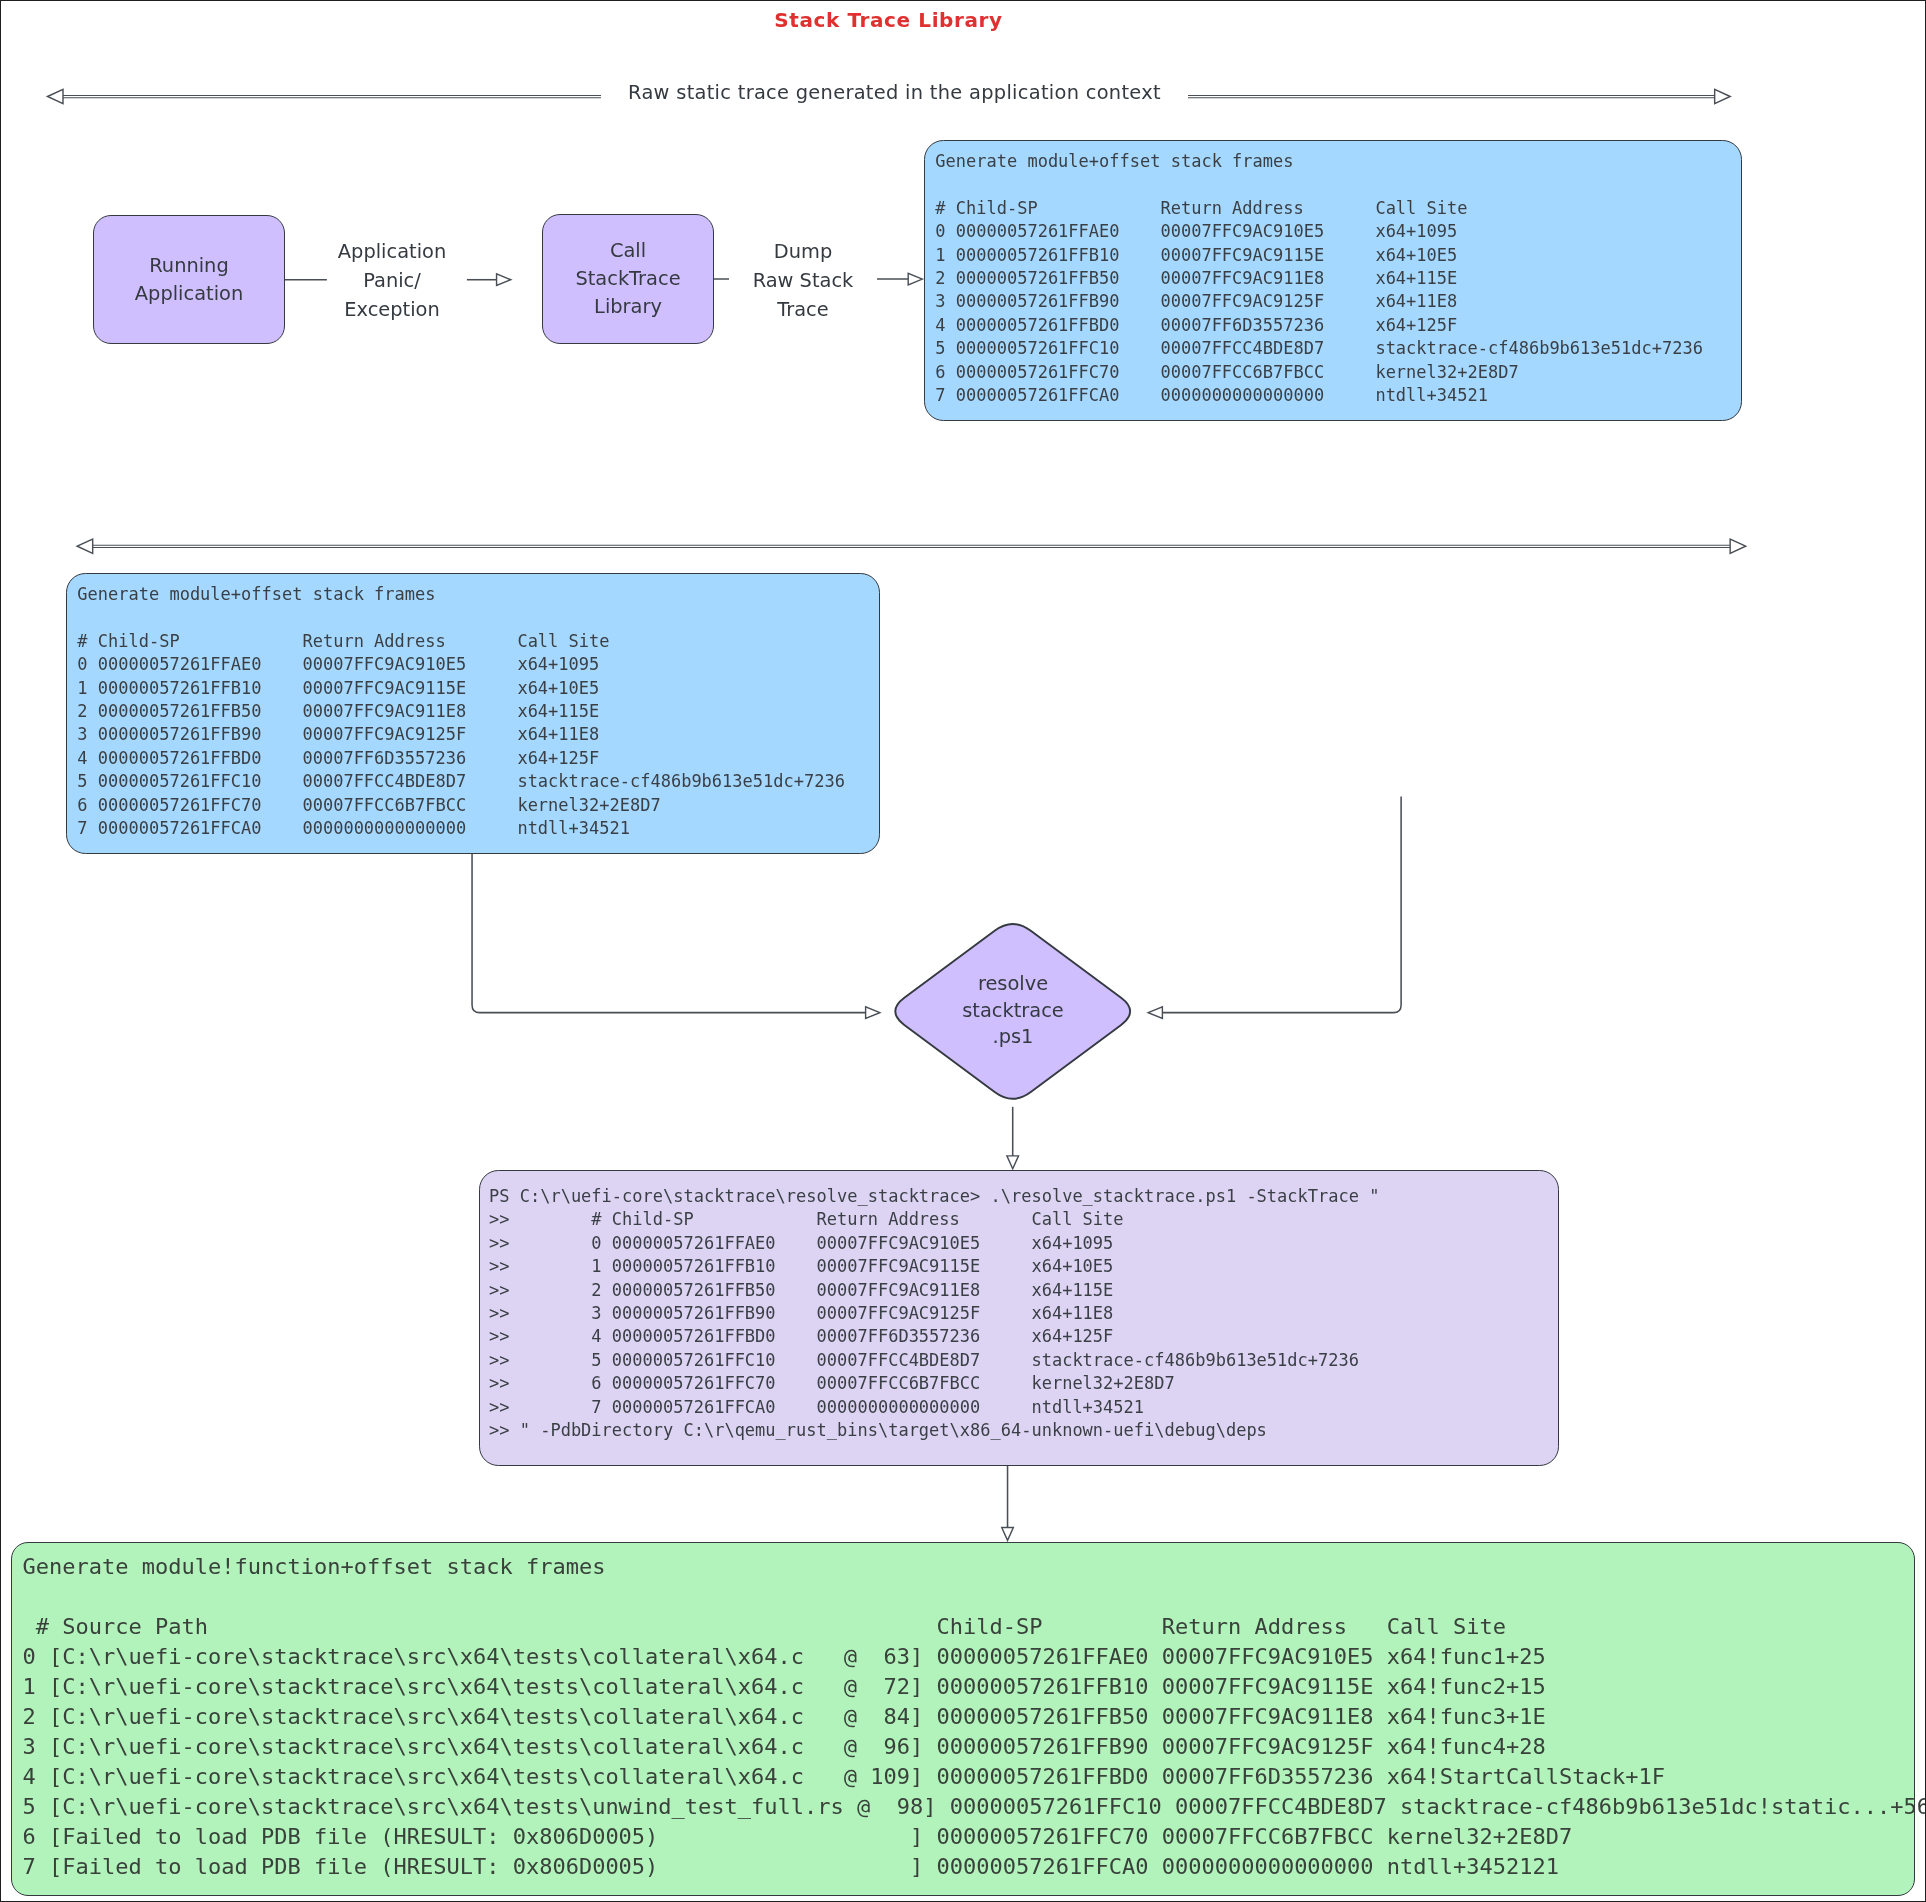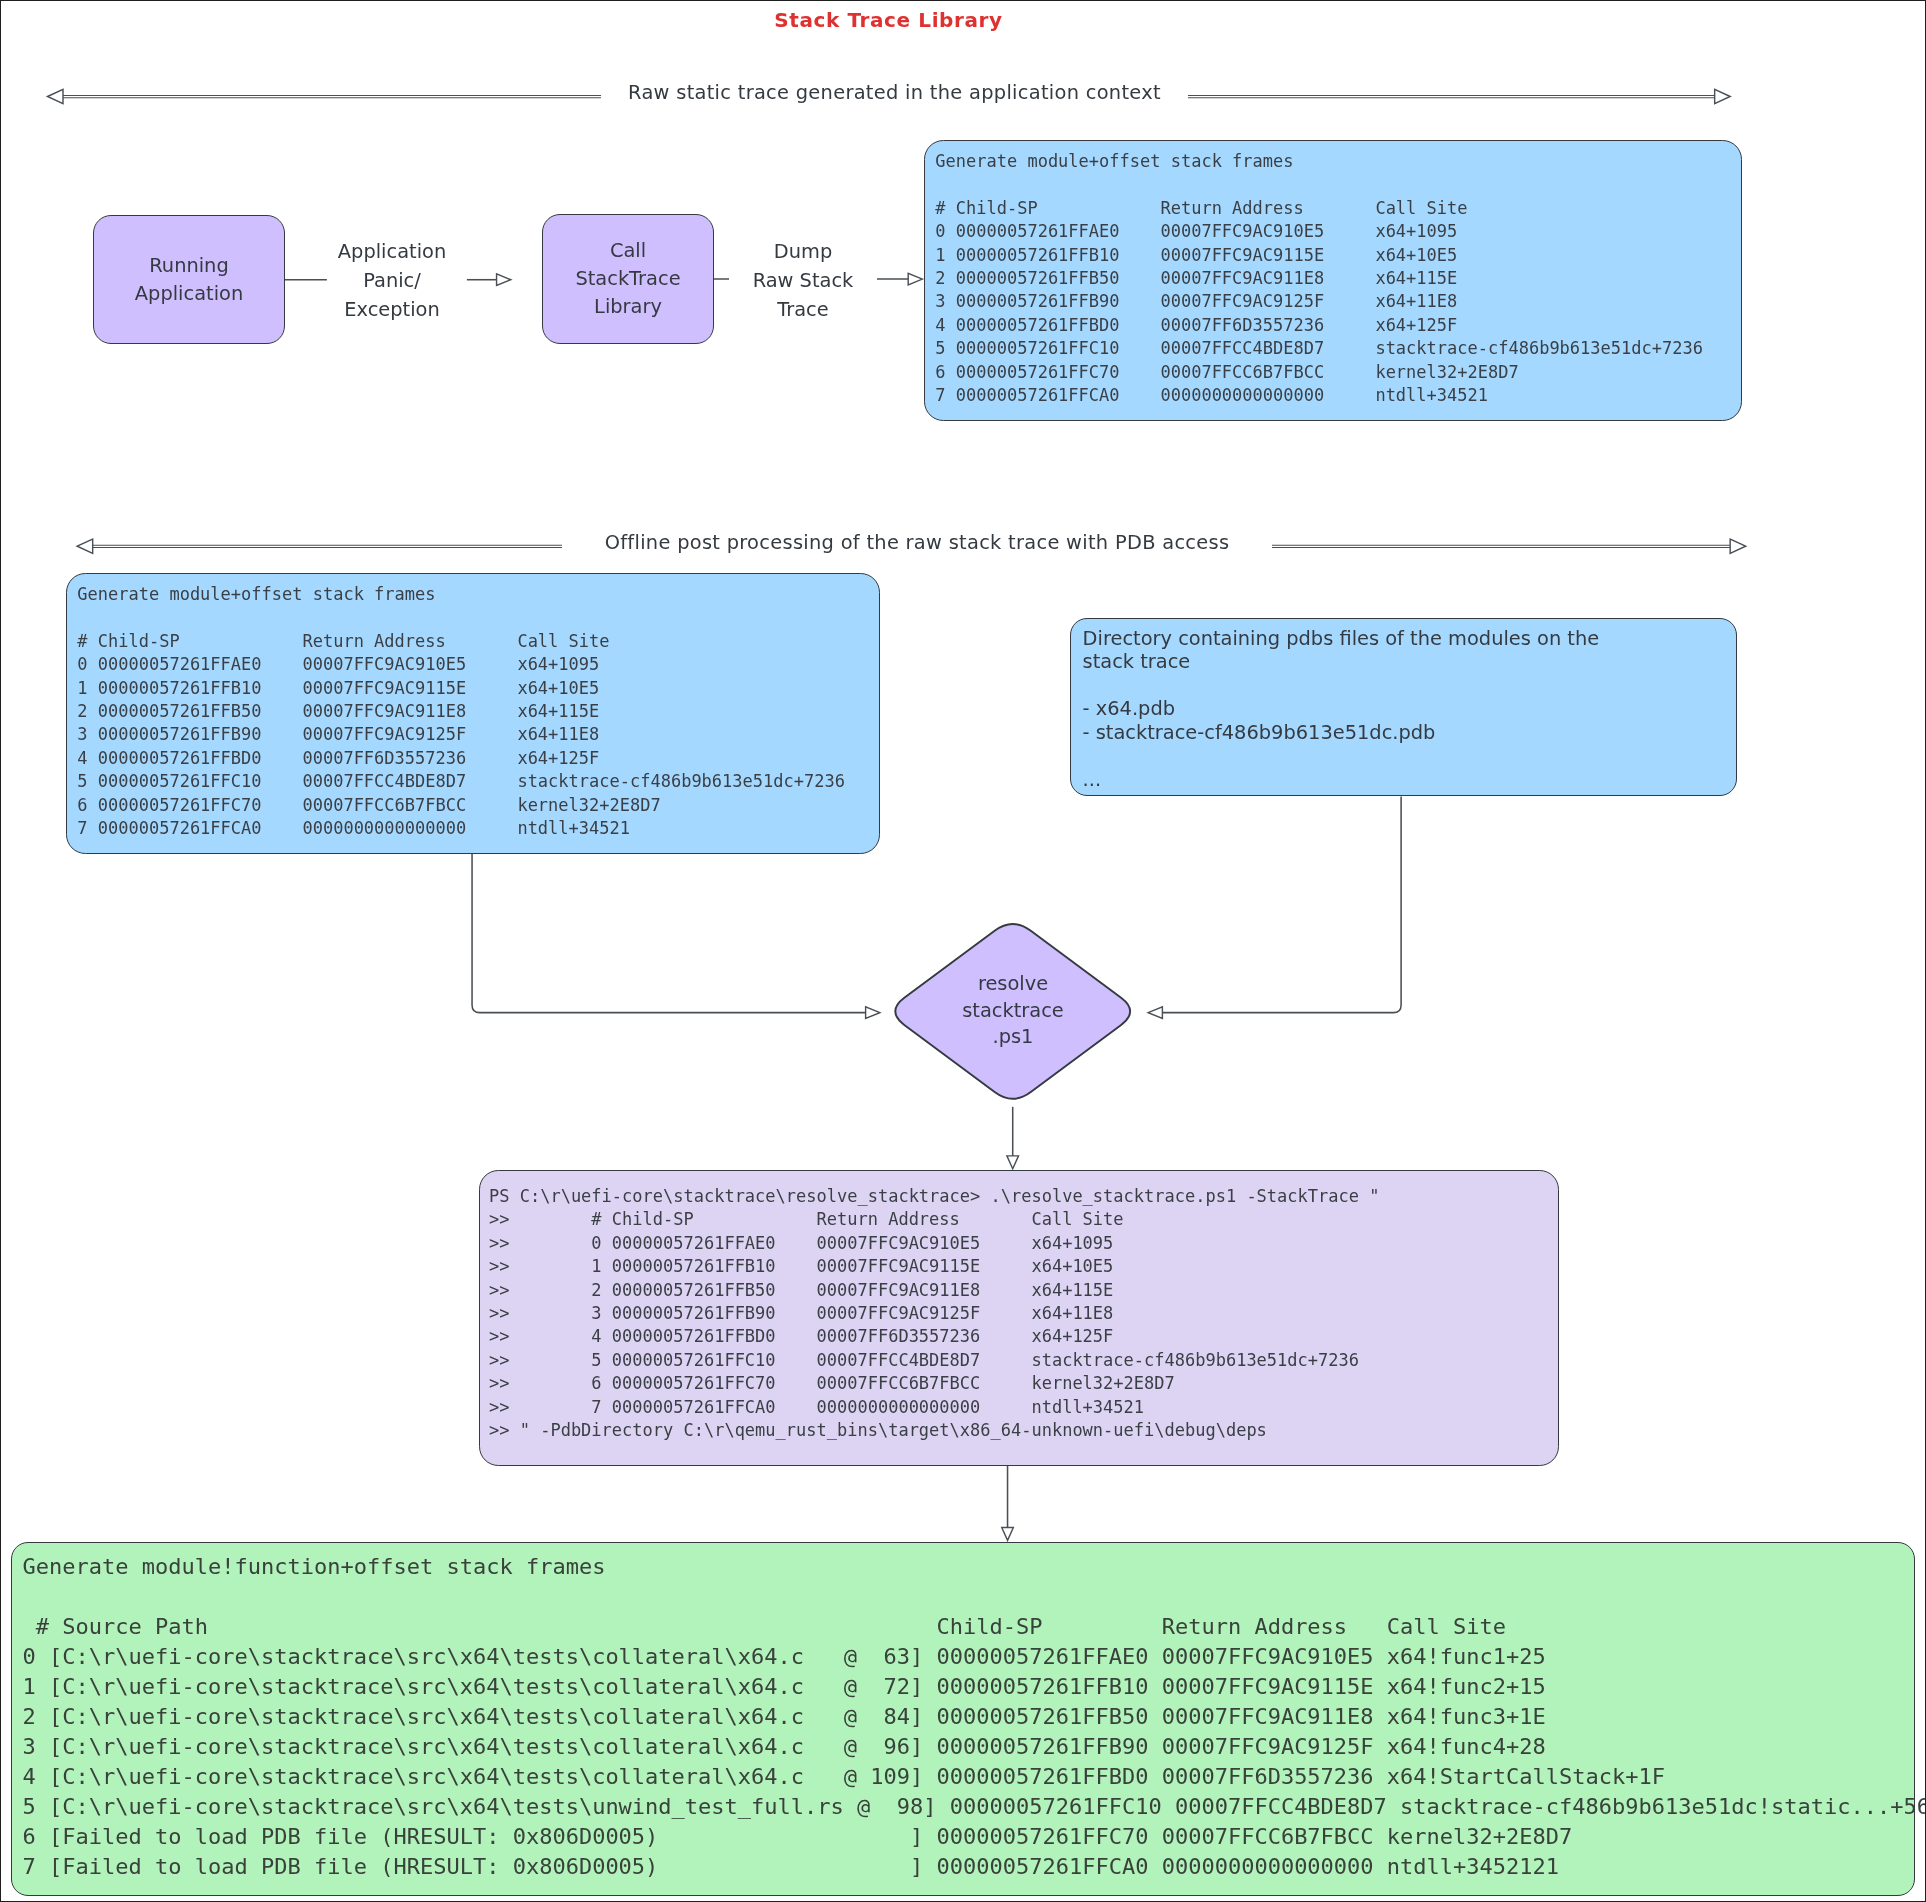--- a/index.html
+++ b/index.html
@@ -89,21 +89,20 @@
       <polygon points="1560,2386 1551,2366 1569,2366" fill="#ffffff" stroke-width="2.2"></polygon>
     </g>
 
     <path d="M 1596 1441 L 1736 1545 Q 1764 1566 1736 1587 L 1596 1691 Q 1568 1712 1540 1691
          L 1400 1587 Q 1372 1566 1400 1545 L 1540 1441 Q 1568 1420 1596 1441 Z" fill="#d0bfff" stroke="#343a40" stroke-width="3"></path>
   </svg>
 
   <div id="page-title" class="hand">Stack Trace Library</div>
 
   <div id="span-label-raw" class="span-label hand">Raw static trace generated in the application context</div>
-  <div id="span-label-offline" class="span-label hand">Offline post processing of the raw stack trace with PDB access</div>
 
   <div id="box-running" class="box fill-purple center-text hand prelines">Running
 Application</div>
 
   <div id="label-panic" class="flow-label hand prelines">Application
 Panic/
 Exception</div>
 
   <div id="box-call" class="box fill-purple center-text hand prelines">Call
 StackTrace
@@ -130,27 +129,20 @@
 # Child-SP            Return Address       Call Site
 0 00000057261FFAE0    00007FFC9AC910E5     x64+1095
 1 00000057261FFB10    00007FFC9AC9115E     x64+10E5
 2 00000057261FFB50    00007FFC9AC911E8     x64+115E
 3 00000057261FFB90    00007FFC9AC9125F     x64+11E8
 4 00000057261FFBD0    00007FF6D3557236     x64+125F
 5 00000057261FFC10    00007FFCC4BDE8D7     stacktrace-cf486b9b613e51dc+7236
 6 00000057261FFC70    00007FFCC6B7FBCC     kernel32+2E8D7
 7 00000057261FFCA0    0000000000000000     ntdll+34521</div>
 
-  <div id="box-pdb" class="box fill-blue hand prelines">Directory containing pdbs files of the modules on the
-stack trace
-
-- x64.pdb
-- stacktrace-cf486b9b613e51dc.pdb
-
-...</div>
 
   <div id="diamond-label" class="center-text hand prelines">resolve
 stacktrace
 .ps1</div>
 
   <div id="box-ps" class="box fill-purple-light mono">PS C:\r\uefi-core\stacktrace\resolve_stacktrace&gt; .\resolve_stacktrace.ps1 -StackTrace "
 &gt;&gt;        # Child-SP            Return Address       Call Site
 &gt;&gt;        0 00000057261FFAE0    00007FFC9AC910E5     x64+1095
 &gt;&gt;        1 00000057261FFB10    00007FFC9AC9115E     x64+10E5
 &gt;&gt;        2 00000057261FFB50    00007FFC9AC911E8     x64+115E

